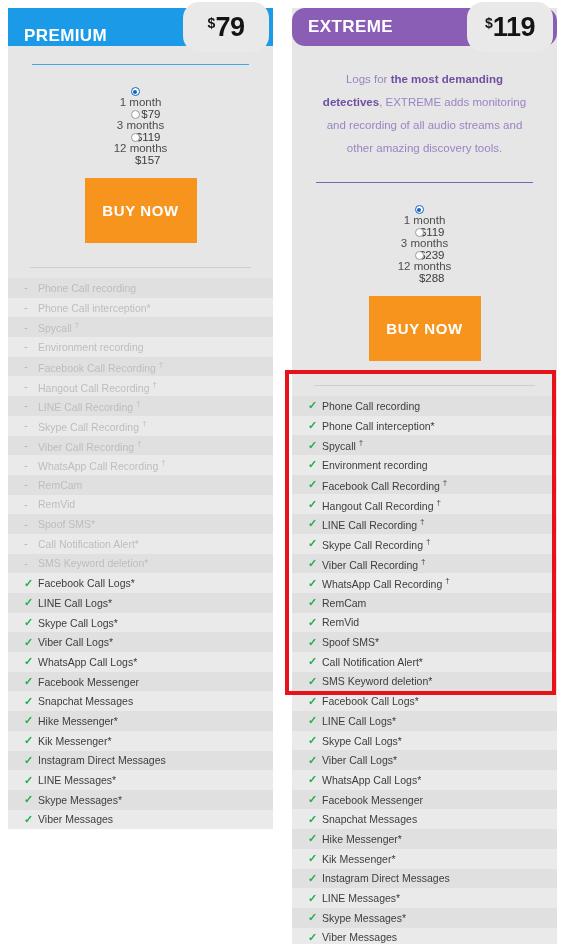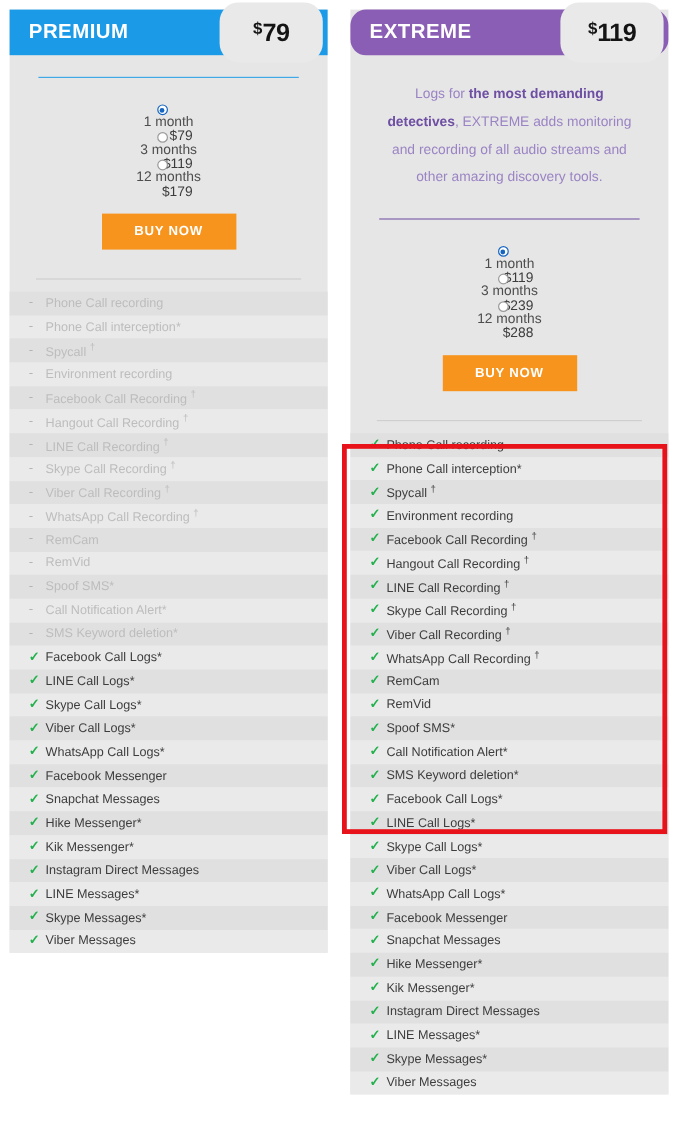--- a/index.html
+++ b/index.html
@@ -46,21 +46,21 @@
     display:flex;
     align-items:center;
     justify-content:center;
     box-sizing:border-box;
   }
   .price-pill .cur{
     font-size:14px;font-weight:bold;color:#141414;
     align-self:flex-start;margin-top:13px;
   }
   .price-pill .amt{
-    font-size:21px;font-weight:bold;color:#141414;
+    font-size:27px;font-weight:bold;color:#141414;
     letter-spacing:-.5px;line-height:1;
   }
 
   
   .blurb{
     padding:22px 24px 4px 24px;
     text-align:center;
     font-size:11.5px;
     line-height:2.0;
   }
@@ -99,22 +99,22 @@
   }
   .plan-label{flex:1 1 auto;}
   .plan-price{font-weight:normal;color:#3c3c3c;text-align:right;min-width:40px;}
 
   
   .buy-wrap{padding:22px 0 24px 0;text-align:center;}
   .buy-btn{
     display:inline-block;
     background:#f7941e;
     color:#ffffff;
-    font-size:11px;font-weight:bold;letter-spacing:.6px;
-    padding:9px 0;width:112px;
+    font-size:15px;font-weight:bold;letter-spacing:.6px;
+    padding:24px 0;width:112px;
     border:none;cursor:pointer;
     font-family:"Liberation Sans", sans-serif;
   }
 
   .list-rule{height:1px;background:#cfcfcf;margin:0 22px 10px 22px;}
 
   
   .features{padding-bottom:0;}
   .feat{
     display:flex;align-items:center;
@@ -144,21 +144,21 @@
     box-sizing:border-box;
     pointer-events:none;
   }
 </style>
 </head>
 <body>
 
 <div class="board">
   <div id="cards-host">
       <div class="card premium">
-        <div class="card-head" style="background: rgb(27, 154, 232);">
+        <div class="card-head" style="background: rgb(27, 154, 232); align-items: flex-end;">
           <div class="title">PREMIUM</div>
           <div class="price-pill">
             <span class="cur">$</span>
             <span class="amt">79</span>
           </div>
         </div>
         <div class="rule"></div>
         <div class="plans">
           <div class="plan-row">
             <span class="radio on"></span>
@@ -166,21 +166,21 @@
             <span class="plan-price">$79</span>
           </div>
           <div class="plan-row">
             <span class="radio"></span>
             <span class="plan-label">3 months</span>
             <span class="plan-price">$119</span>
           </div>
           <div class="plan-row">
             <span class="radio"></span>
             <span class="plan-label">12 months</span>
-            <span class="plan-price">$179</span>
+            <span class="plan-price">$157</span>
           </div>
         </div>
         <div class="buy-wrap"><button class="buy-btn">BUY NOW</button></div>
         <div class="list-rule"></div>
         <div class="features">
           <div class="feat odd off">
             <span class="mark no">-</span>
             <span class="feat-label">Phone Call recording</span>
           </div>
           <div class="feat even off">

